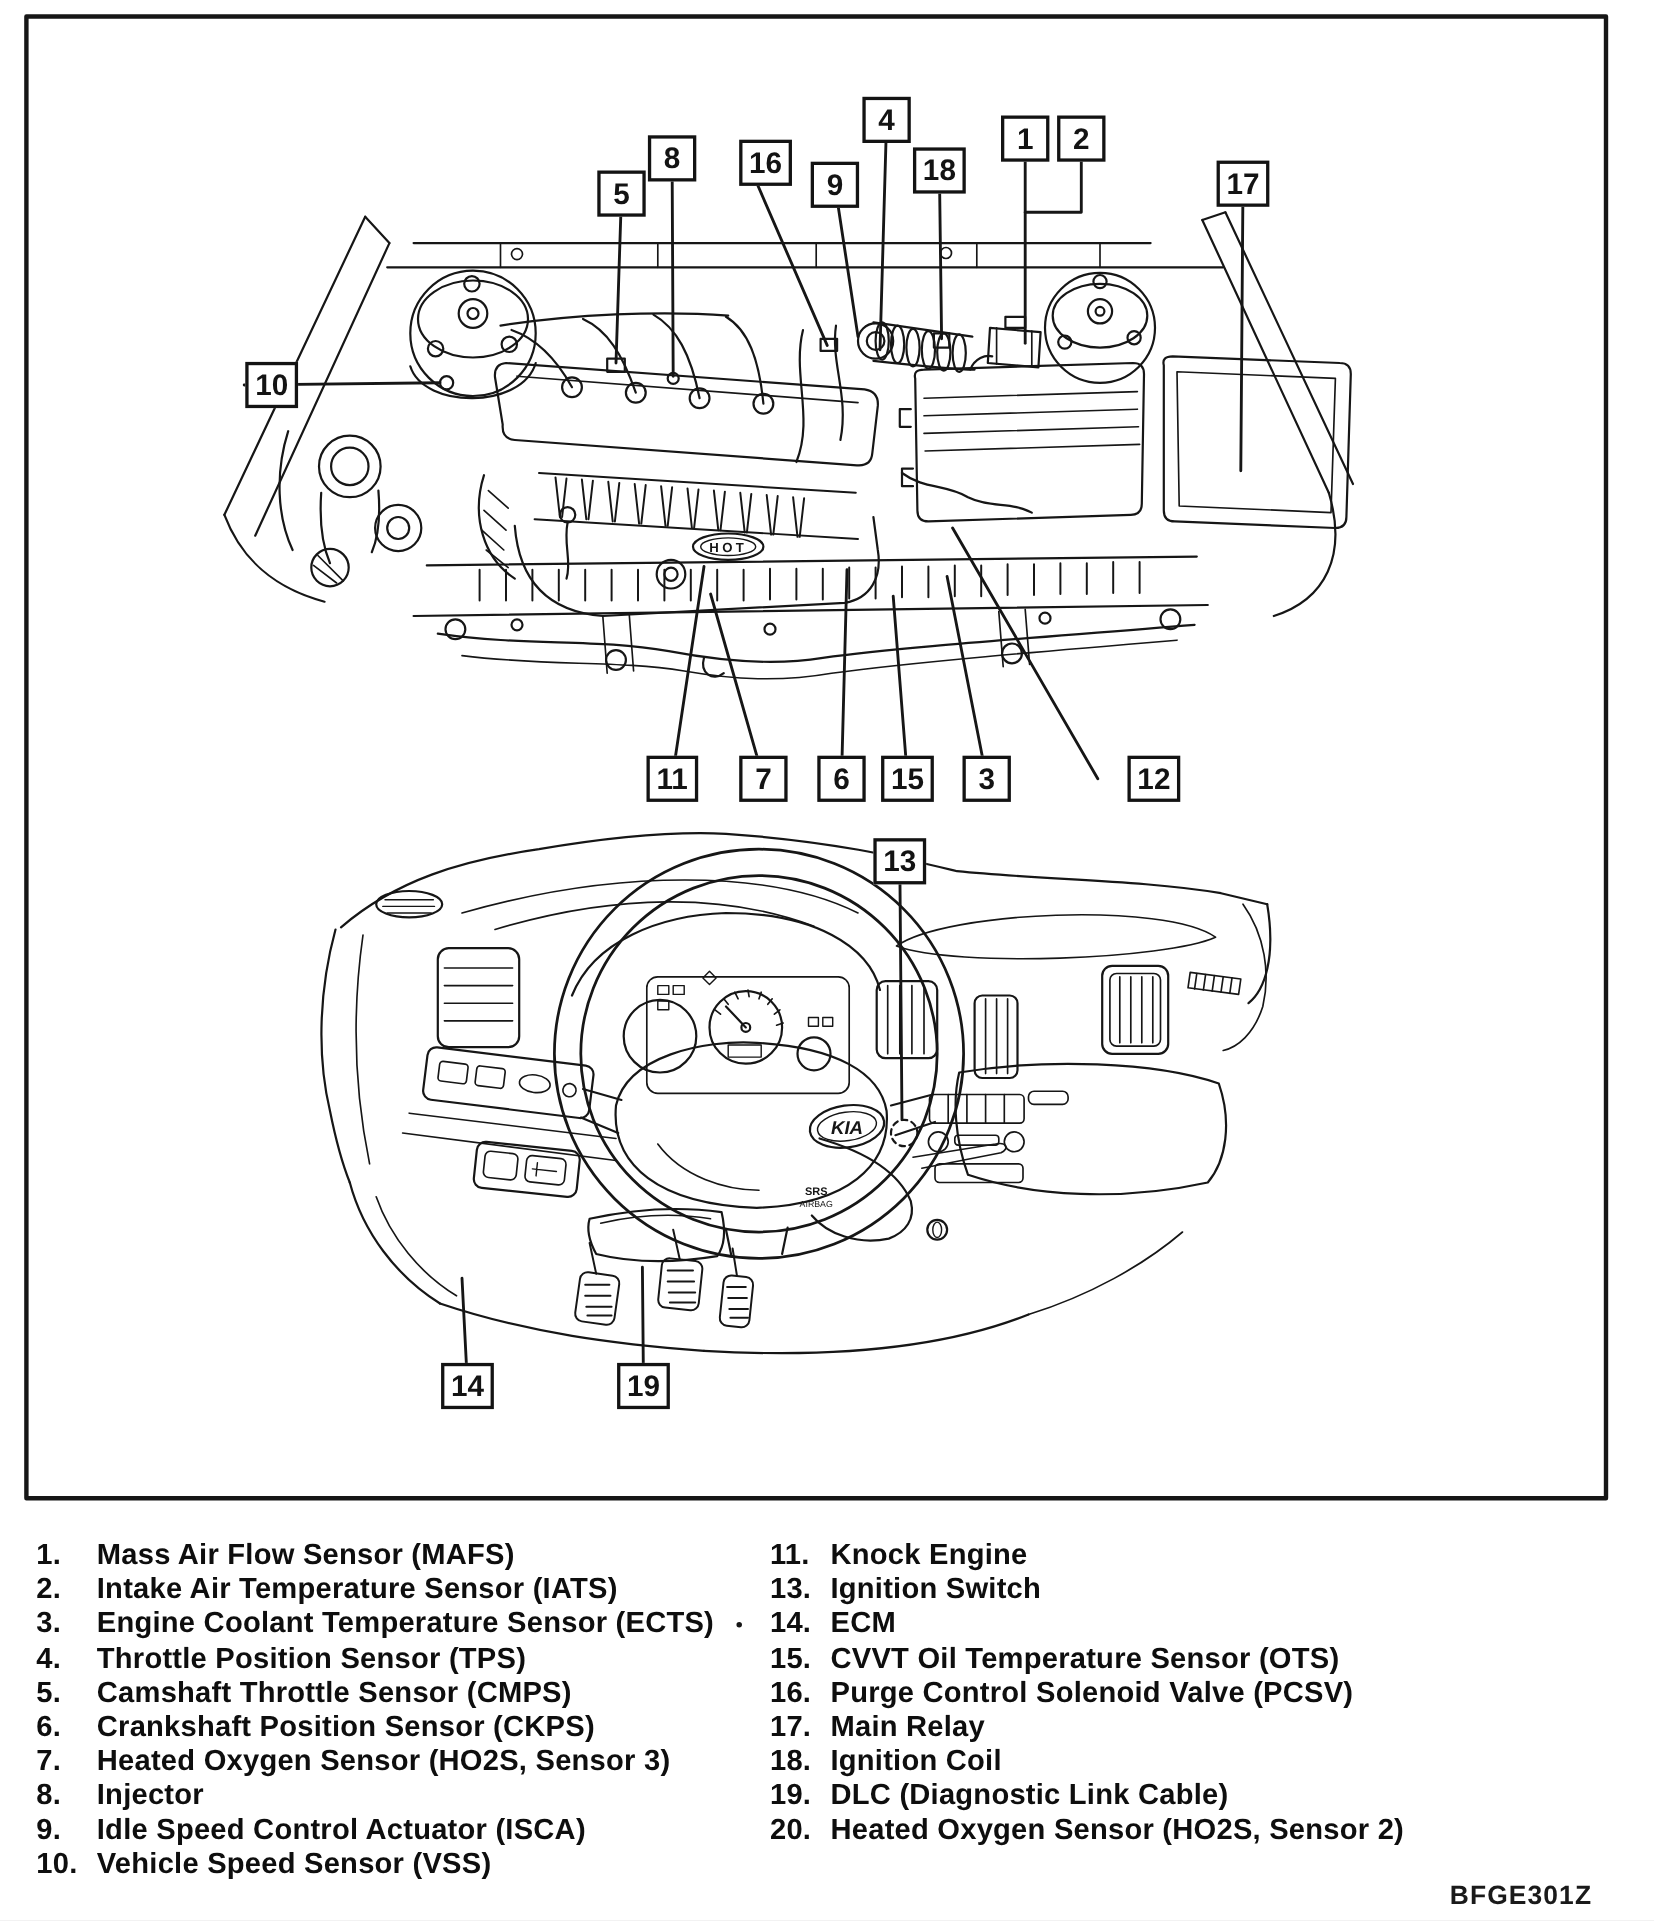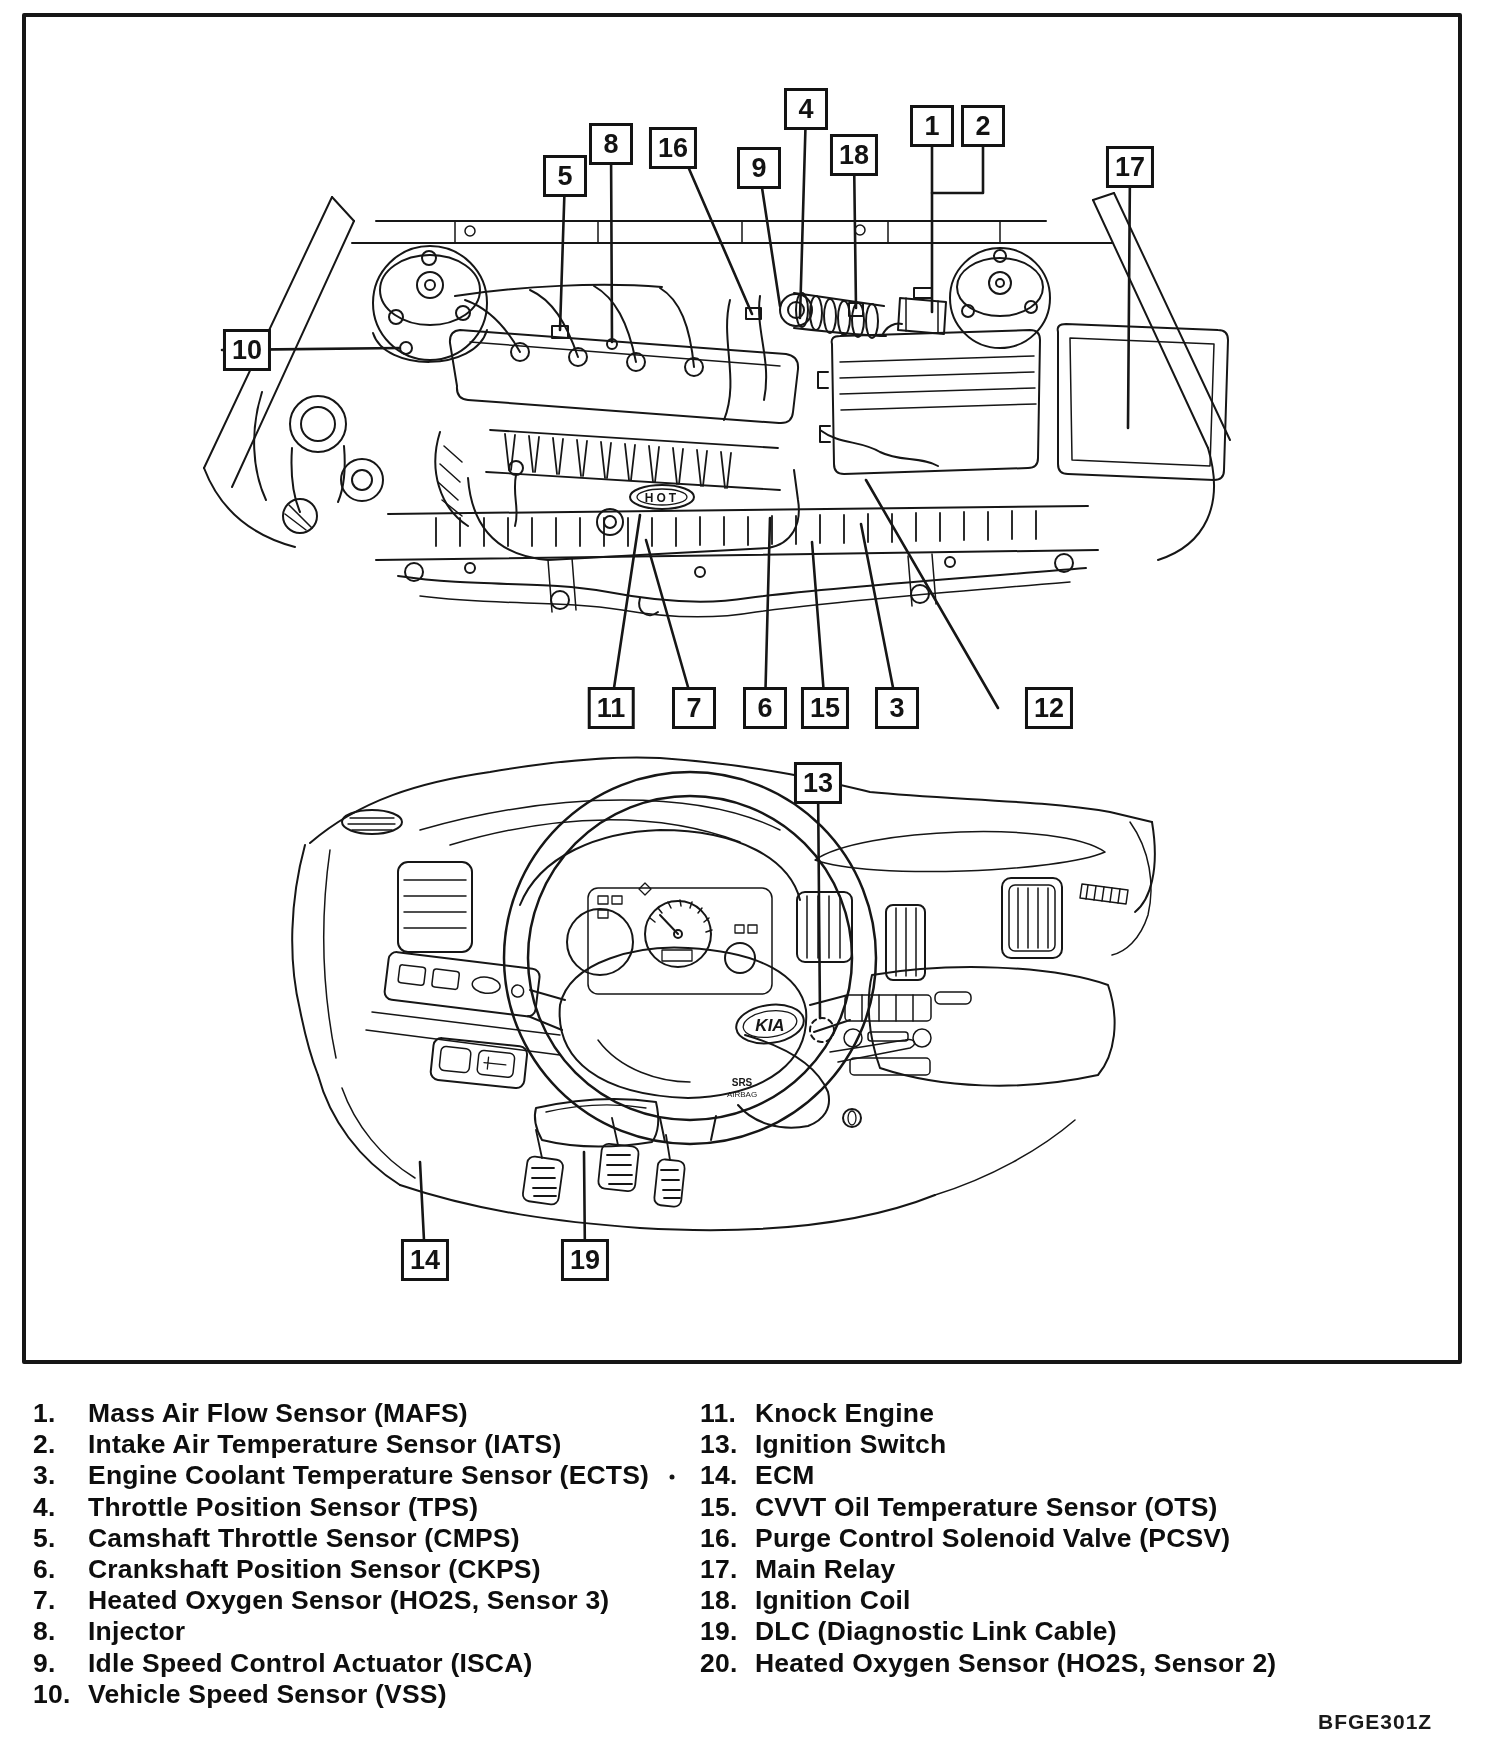--- a/index.html
+++ b/index.html
@@ -22,21 +22,21 @@
     font-size:26.5px;font-weight:600;letter-spacing:.2px;color:#0e0e0e;
   }
   .legend-col{position:absolute;top:0;}
   #legend-left{left:33px;width:620px;}
   #legend-right{left:700px;width:760px;}
   .legend-row{display:flex;height:31.2px;align-items:center;}
   .legend-num{width:55px;flex:0 0 auto;}
   .legend-label{flex:1;white-space:nowrap;}
   #figure-code{
     position:absolute;left:1318px;top:1710px;width:160px;
-    font-size:21px;font-weight:700;letter-spacing:1px;color:#1a1a1a;
+    font-size:24px;font-weight:700;letter-spacing:1px;color:#1a1a1a;
   }
 </style>
 </head>
 <body>
 
 <div id="page">
 
   <svg id="artwork" width="1504" height="1746" viewBox="0 0 1504 1746" fill="none" stroke="#161616" stroke-width="2" stroke-linecap="round" stroke-linejoin="round">
 
     <rect x="24" y="15" width="1436" height="1347" stroke-width="4"></rect>
@@ -351,21 +351,21 @@
         <line x1="585" y1="1260" x2="584" y2="1152"></line>
       </g>
     <circle cx="406" cy="348" r="6" stroke-width="2"></circle>
 
     <circle cx="672" cy="1477" r="2.5" fill="#161616" stroke="none"></circle>
   </svg>
 
   <div id="callout-layer">
       <div class="callout" style="left: 565px; top: 176px;">5</div>
       <div class="callout" style="left: 611px; top: 144px;">8</div>
-      <div class="callout" style="left: 673px; top: 148px;">16</div>
+      <div class="callout" style="left: 696px; top: 148px;">16</div>
       <div class="callout" style="left: 759px; top: 168px;">9</div>
       <div class="callout" style="left: 806px; top: 109px;">4</div>
       <div class="callout" style="left: 854px; top: 155px;">18</div>
       <div class="callout" style="left: 932px; top: 126px;">1</div>
       <div class="callout" style="left: 983px; top: 126px;">2</div>
       <div class="callout" style="left: 1130px; top: 167px;">17</div>
       <div class="callout" style="left: 222px; top: 350px; margin-left: 25px;">10</div>
       <div class="callout" style="left: 611px; top: 708px;">11</div>
       <div class="callout" style="left: 694px; top: 708px;">7</div>
       <div class="callout" style="left: 765px; top: 708px;">6</div>

